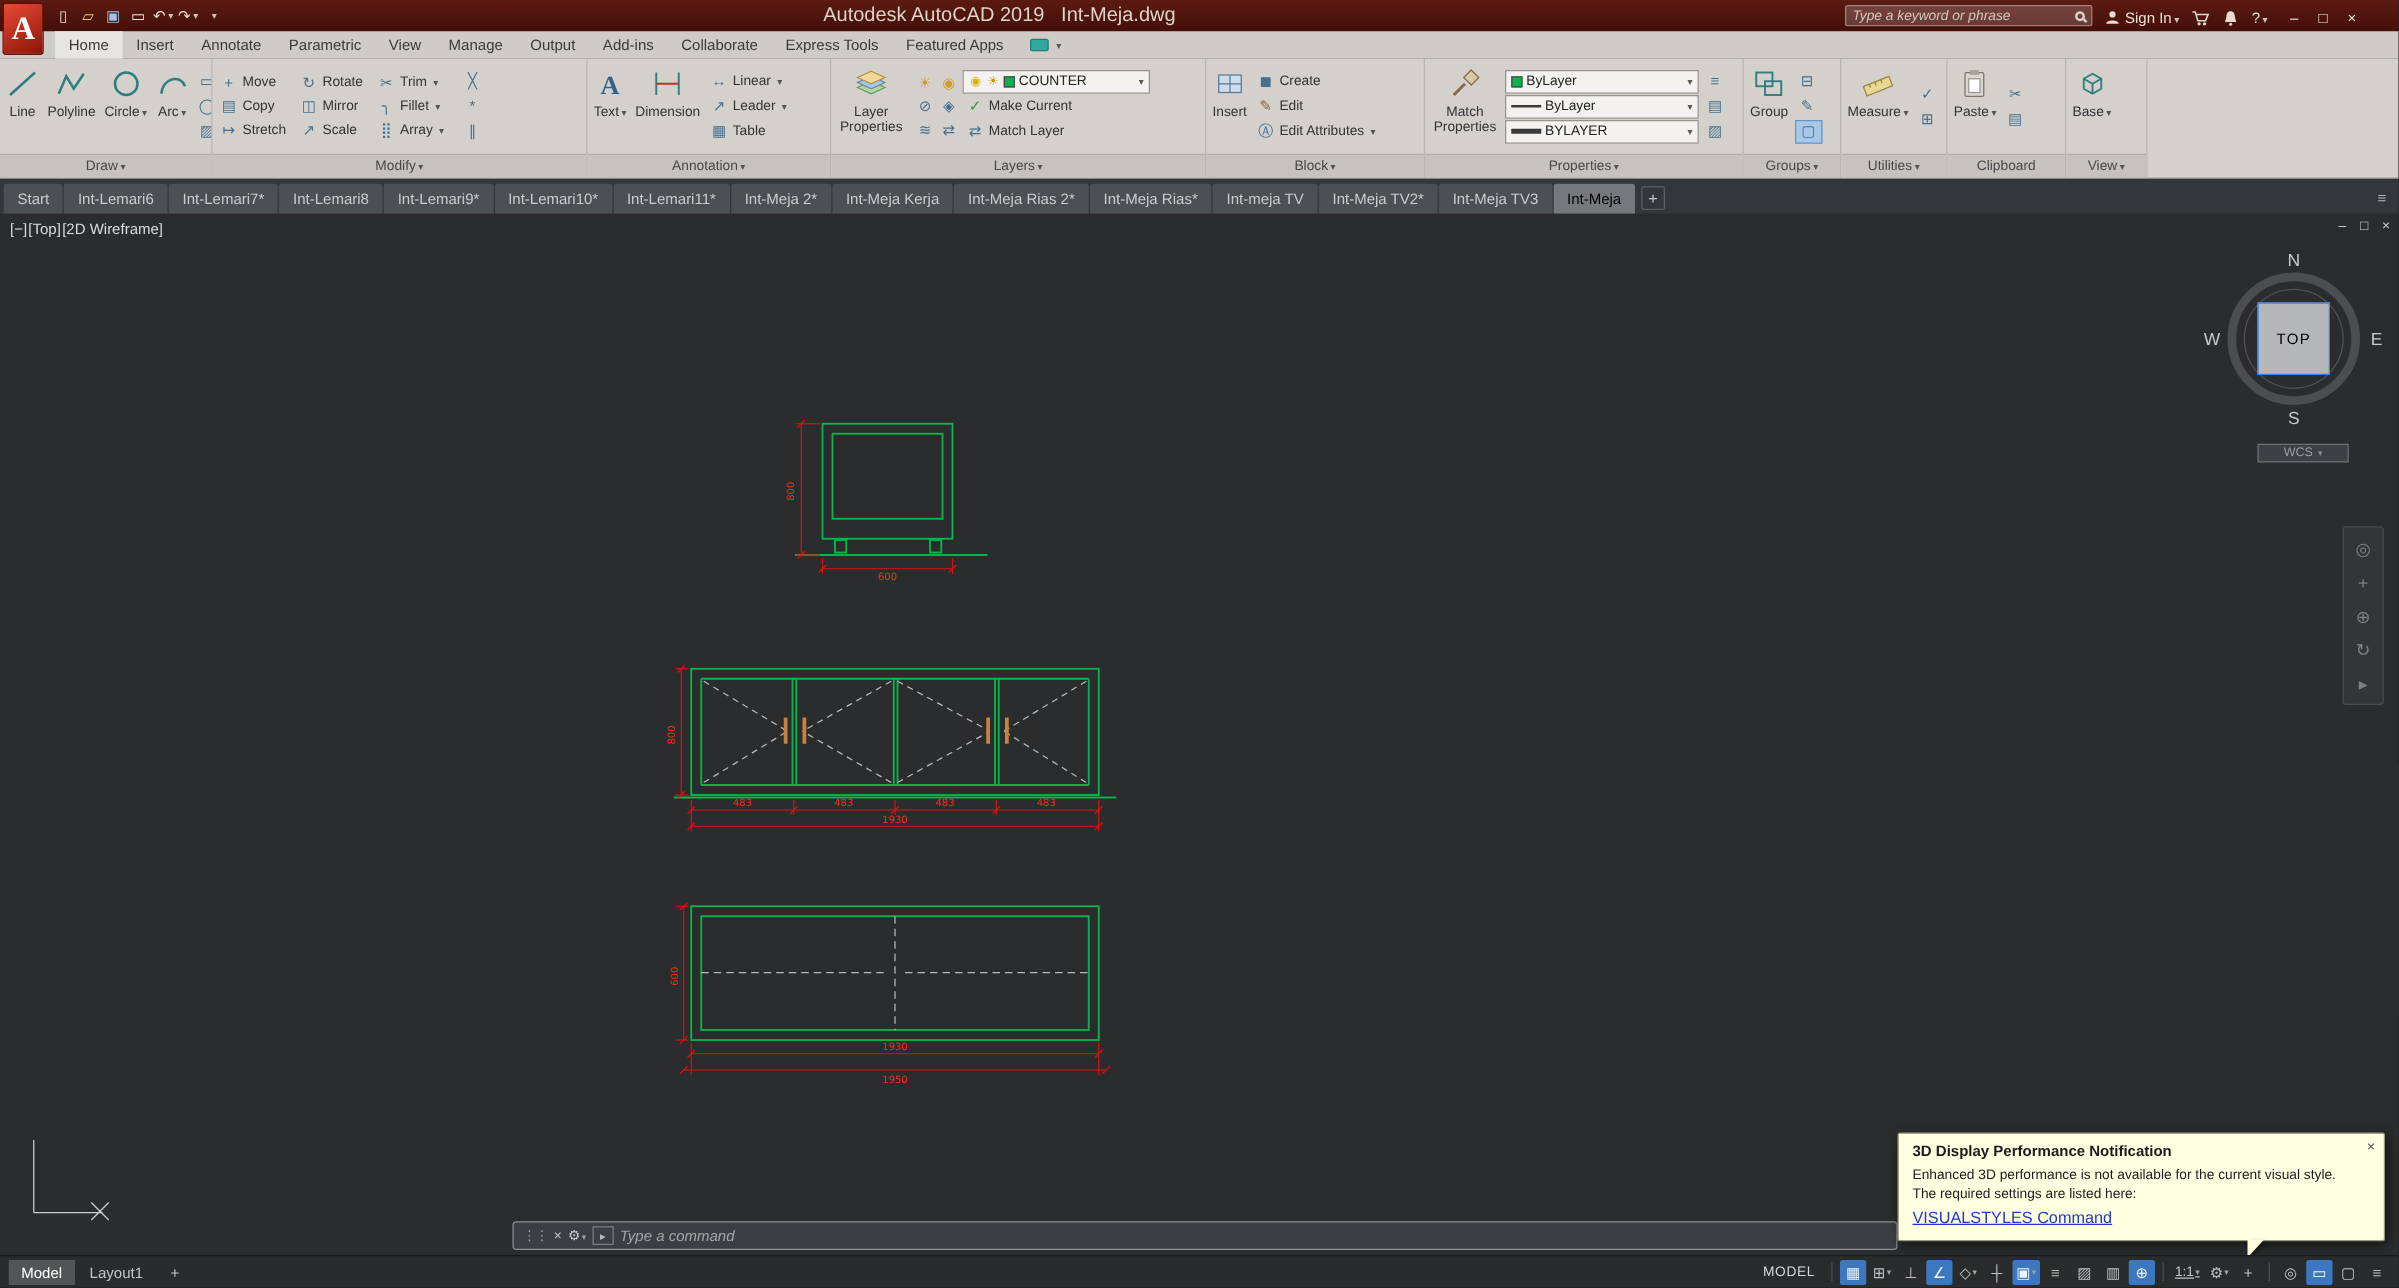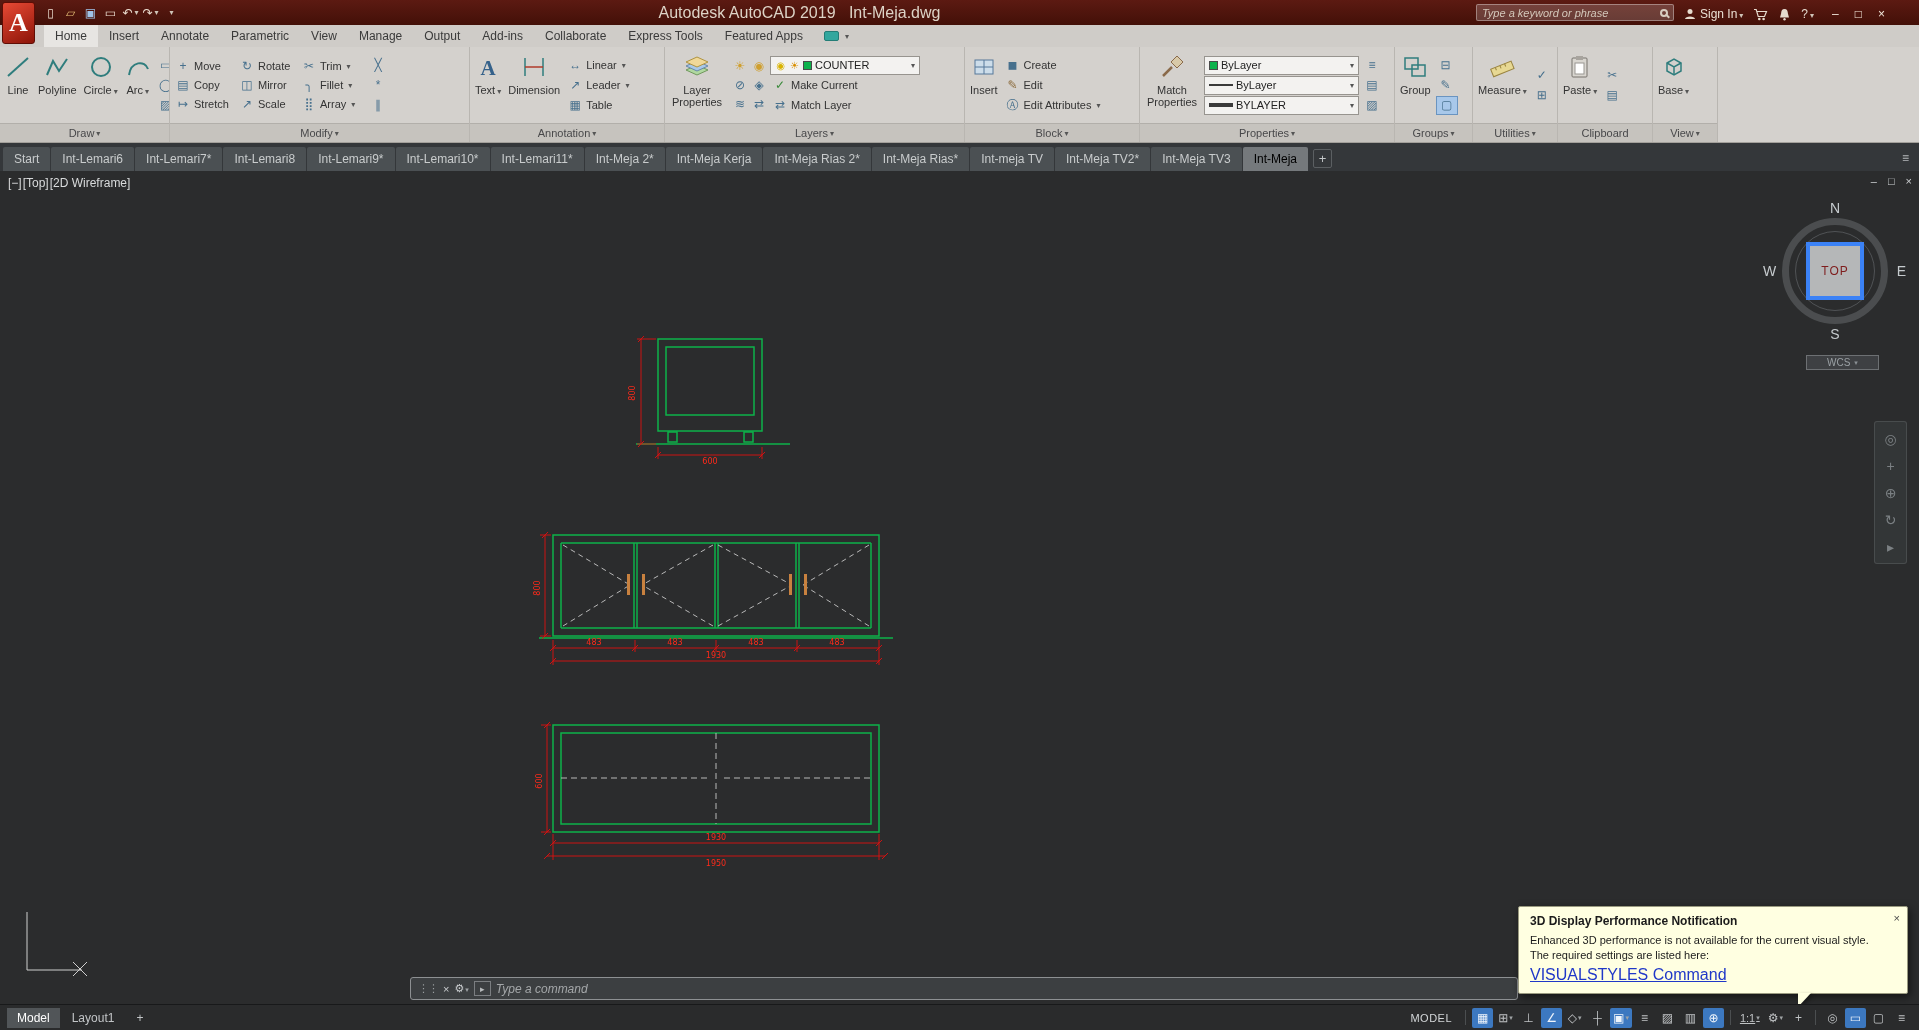--- a/index.html
+++ b/index.html
@@ -82,22 +82,22 @@
   .canvas svg.draw { position:absolute; left:0; top:0; pointer-events:none; }
   .vplabel { position:absolute; left:8px; top:5px; font-size:12px; color:#d9dbdc; display:flex; gap:1px; }
   .vpwin { position:absolute; right:7px; top:4px; display:flex; gap:11px; color:#cfd2d4; font-size:11px; }
   .compass { position:absolute; left:1765px; top:30px; width:140px; height:140px; }
   .cring { position:absolute; left:17px; top:17px; width:106px; height:106px; border-radius:50%;
     border:7px solid rgba(150,156,160,.30); }
   .cring2 { position:absolute; left:30px; top:30px; width:80px; height:80px; border-radius:50%;
     border:1px solid rgba(150,156,160,.35); }
   .cL { position:absolute; color:#c6cbce; font-size:14px; }
   .cface { position:absolute; left:41px; top:41px; width:58px; height:58px; background:#b5b7b8;
-    border:4px solid #3b82f6; display:flex; align-items:center; justify-content:center;
-    font-size:12px; letter-spacing:1px; color:#7f1d1d; }
+    border:1px solid #3b82f6; display:flex; align-items:center; justify-content:center;
+    font-size:12px; letter-spacing:1px; color:#000000; }
   .wcsbox { position:absolute; left:1806px; top:184px; height:15px; padding:0 20px;
     border:1px solid rgba(155,160,163,.5); background:rgba(78,82,85,.55); color:#9aa0a4;
     font-size:10px; display:flex; align-items:center; }
   .wcsbox::after { content:"▾"; font-size:7px; margin-left:4px; color:#8a9094; }
   .navbar { position:absolute; left:1874px; top:250px; width:33px; background:rgba(60,63,65,.5);
     border:1px solid rgba(105,110,113,.4); border-radius:3px; display:flex; flex-direction:column;
     align-items:center; padding:3px 0; }
   .navbtn { width:27px; height:27px; display:flex; align-items:center; justify-content:center;
     color:#9aa0a4; opacity:.7; font-size:14px; }
 
@@ -117,21 +117,21 @@
   .cmdinput { flex:1; background:transparent; border:0; outline:0; font-size:12px; color:#d8d8d8;
     font-family:"Liberation Sans",sans-serif; }
   .cmdinput::placeholder { color:#a4a7a9; font-style:italic; }
 
   .notif { position:absolute; left:1518px; top:735px; width:390px; background:#ffffe1;
     border:1px solid #99997f; border-radius:2px; box-shadow:2px 3px 9px rgba(0,0,0,.55);
     padding:7px 11px 9px; color:#1b1b1b; }
   .notif-title { font-size:12px; font-weight:bold; margin-bottom:5px; }
   .notif-close { position:absolute; right:7px; top:5px; color:#4a4a4a; font-size:11px; cursor:default; }
   .notif-body { font-size:11px; line-height:15px; }
-  .notif-link { font-size:16px; color:#2038c8; text-decoration:underline; margin-top:3px; display:inline-block; }
+  .notif-link { font-size:13px; color:#2038c8; text-decoration:underline; margin-top:3px; display:inline-block; }
   .notif-tail { position:absolute; left:72%; top:100%; width:0; height:0;
     border-top:14px solid #ffffe1; border-right:13px solid transparent;
     filter:drop-shadow(2px 2px 2px rgba(0,0,0,.4)); }
 
   
   .statusbar { position:absolute; left:0; top:1004px; width:100%; height:26px; background:#2a2b2c;
     border-top:1px solid #18191a; display:flex; align-items:center; padding:0 7px; gap:2px; }
   .mtab { padding:3px 10px; font-size:12px; color:#c2c5c7; cursor:default; }
   .mtab.active { background:#515558; color:#fff; }
   .spacer { flex:1; }

